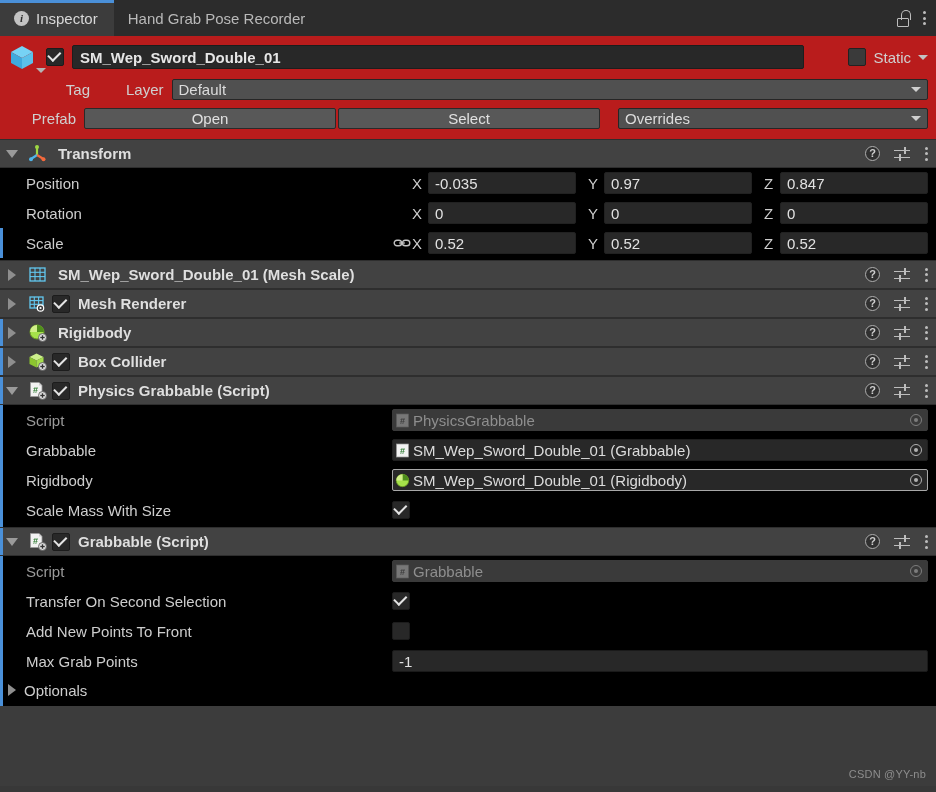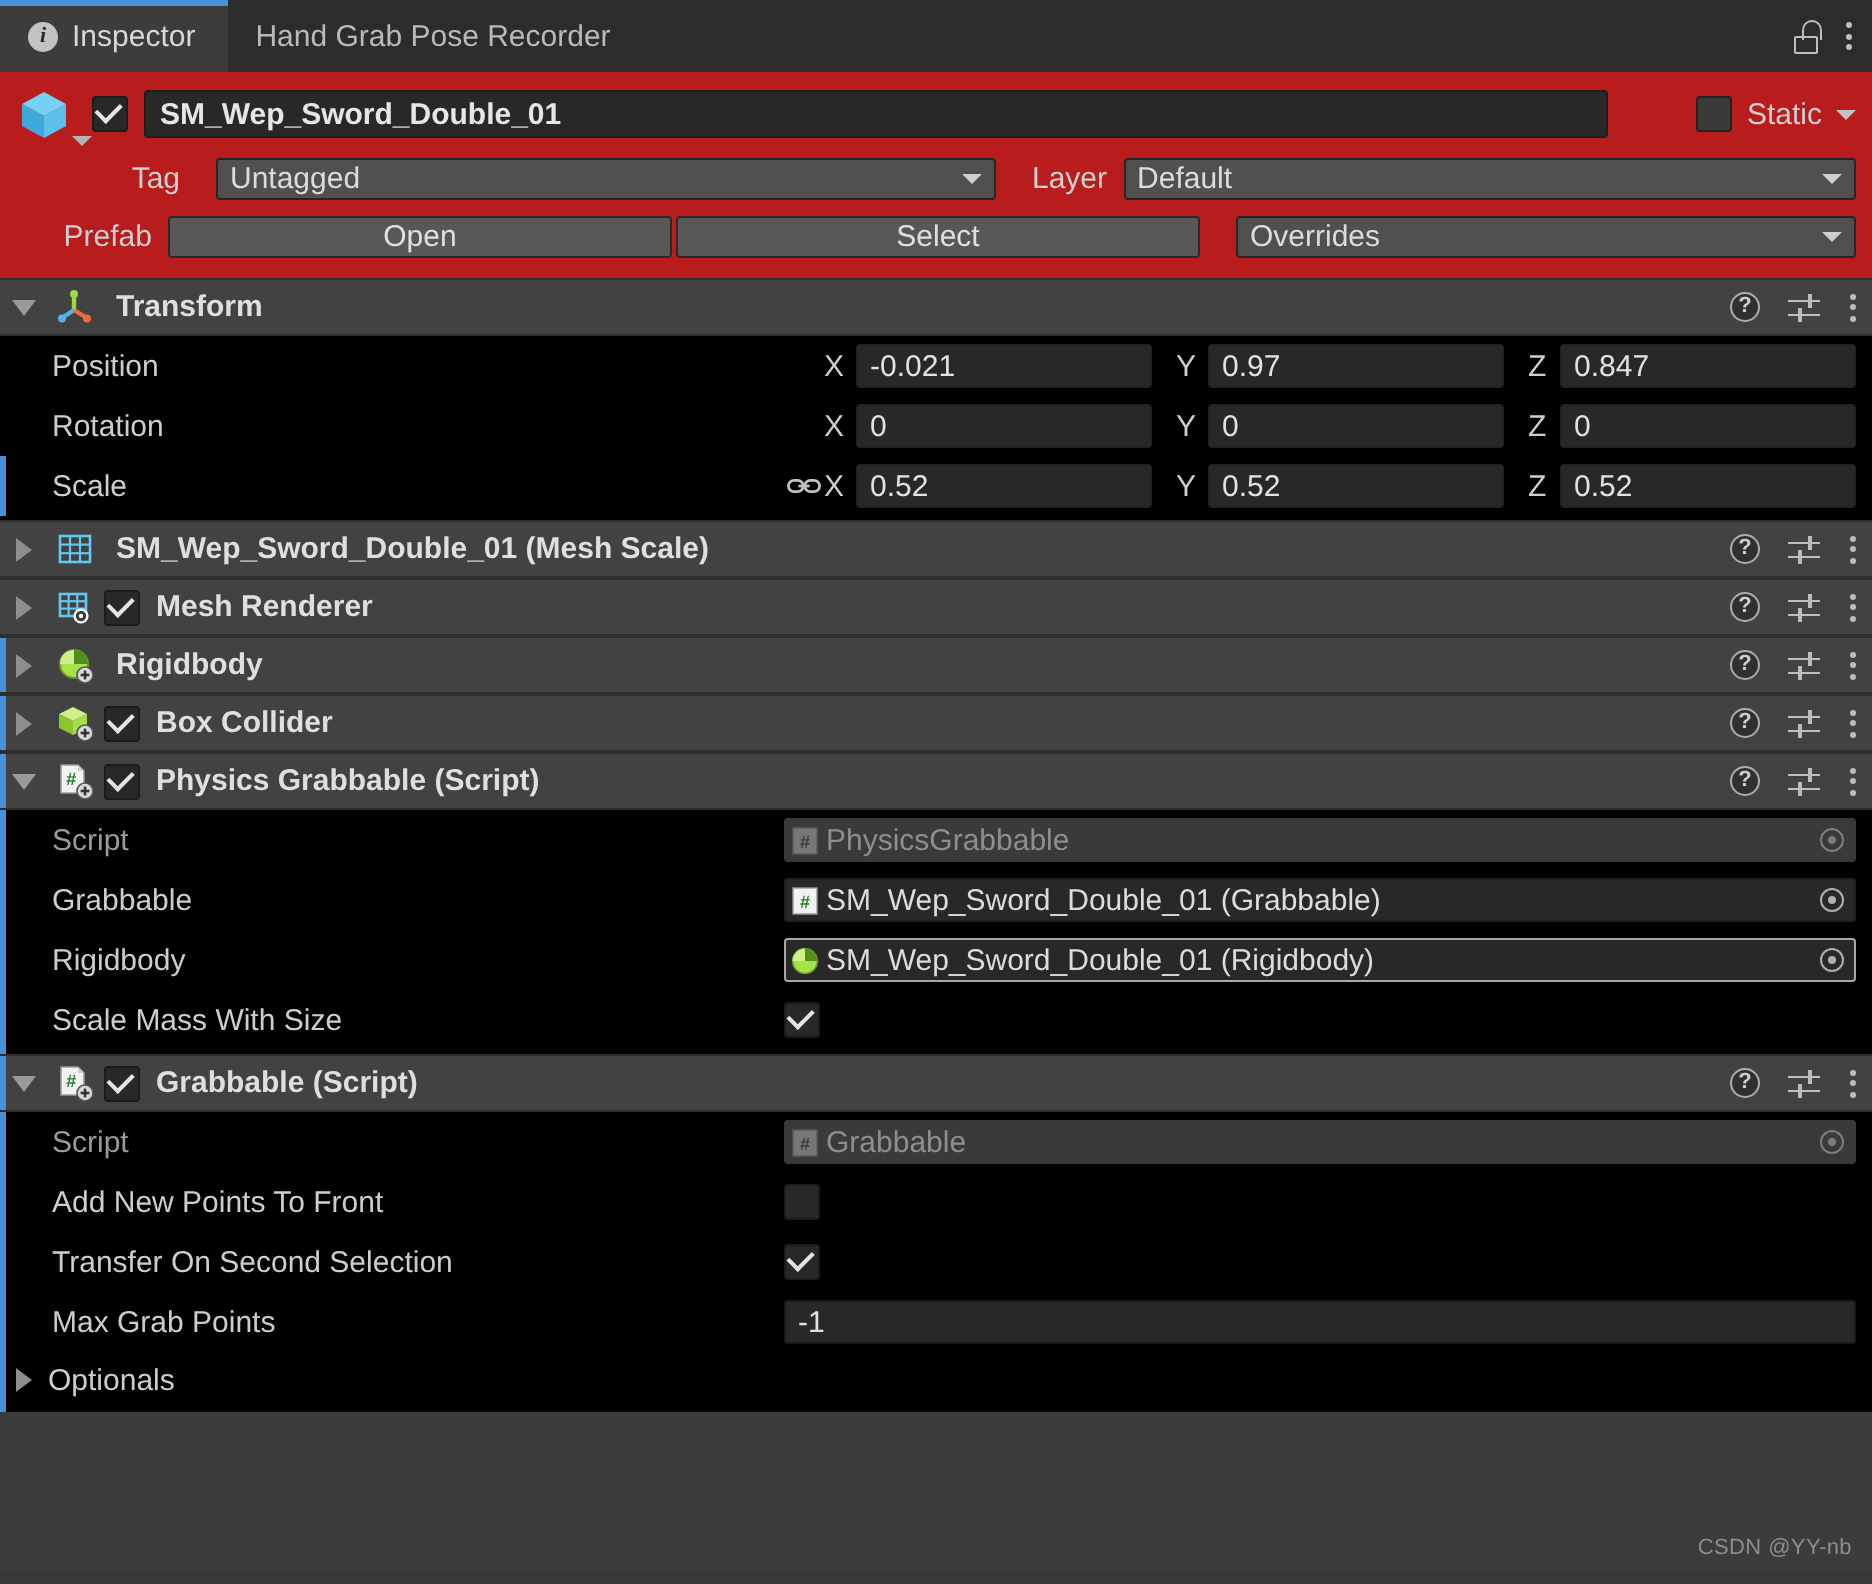--- a/index.html
+++ b/index.html
@@ -240,24 +240,20 @@
       </span>
       <span class="static-box">
         <span class="cb light"></span>
         <span class="static-label">Static</span>
         <span class="mini-caret"></span>
       </span>
     </div>
 
     <div class="go-row2">
       <span class="lbl tag-lbl">Tag</span>
-      <span class="dd tag-dd">
-        <span class="txt">Untagged</span>
-        <span class="car"></span>
-      </span>
       <span class="lbl layer-lbl">Layer</span>
       <span class="dd layer-dd">
         <span class="txt">Default</span>
         <span class="car"></span>
       </span>
     </div>
 
     <div class="go-row3">
       <span class="lbl prefab-lbl">Prefab</span>
       <span class="btn btn-open">
@@ -307,21 +303,21 @@
     </div>
 
     <div class="props">
       <div class="prow">
         <span class="plbl">Position</span>
         <span class="link-spacer"></span>
         <span class="vec-group">
           <span class="vec-cell">
             <span class="axis">X</span>
             <span class="numf">
-                <span>-0.021</span>
+                <span>-0.035</span>
               </span>
           </span>
           <span class="vec-cell">
             <span class="axis">Y</span>
             <span class="numf">
                 <span>0.97</span>
               </span>
           </span>
           <span class="vec-cell">
             <span class="axis">Z</span>
@@ -667,34 +663,34 @@
             </svg>
           </span>
           <span class="otxt">Grabbable</span>
           <span class="obj-pick">
               <span class="ring"></span>
             </span>
         </span>
       </div>
 
       <div class="prow">
+        <span class="plbl">Transfer On Second Selection</span>
+        <span class="cbwrap">
+          <span class="cb checked"></span>
+        </span>
+      </div>
+
+      <div class="prow">
         <span class="plbl">Add New Points To Front</span>
         <span class="cbwrap">
           <span class="cb"></span>
         </span>
       </div>
 
       <div class="prow">
-        <span class="plbl">Transfer On Second Selection</span>
-        <span class="cbwrap">
-          <span class="cb checked"></span>
-        </span>
-      </div>
-
-      <div class="prow">
         <span class="plbl">Max Grab Points</span>
         <span class="textf">
           <span>-1</span>
         </span>
       </div>
 
       <div class="foldrow">
         <span class="tri-right"></span>
         <span class="ftxt">Optionals</span>
       </div>

